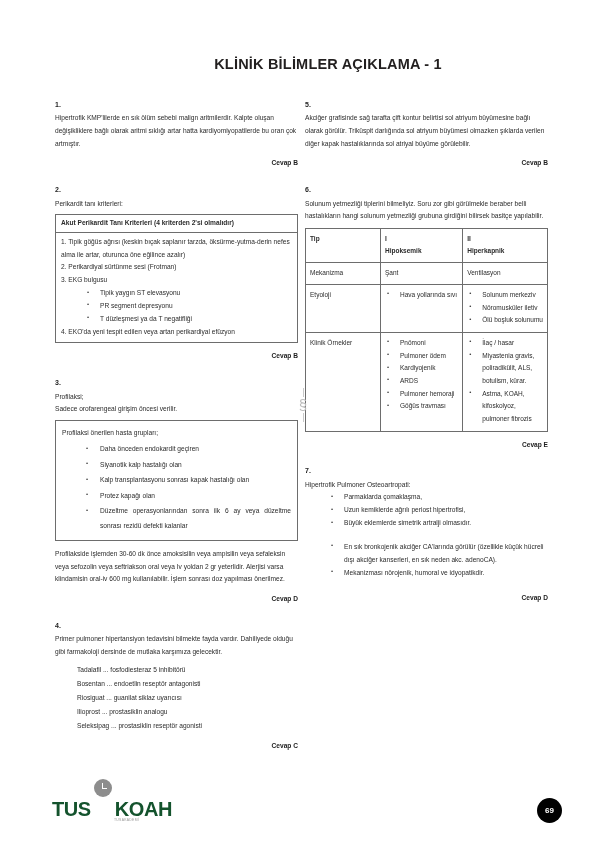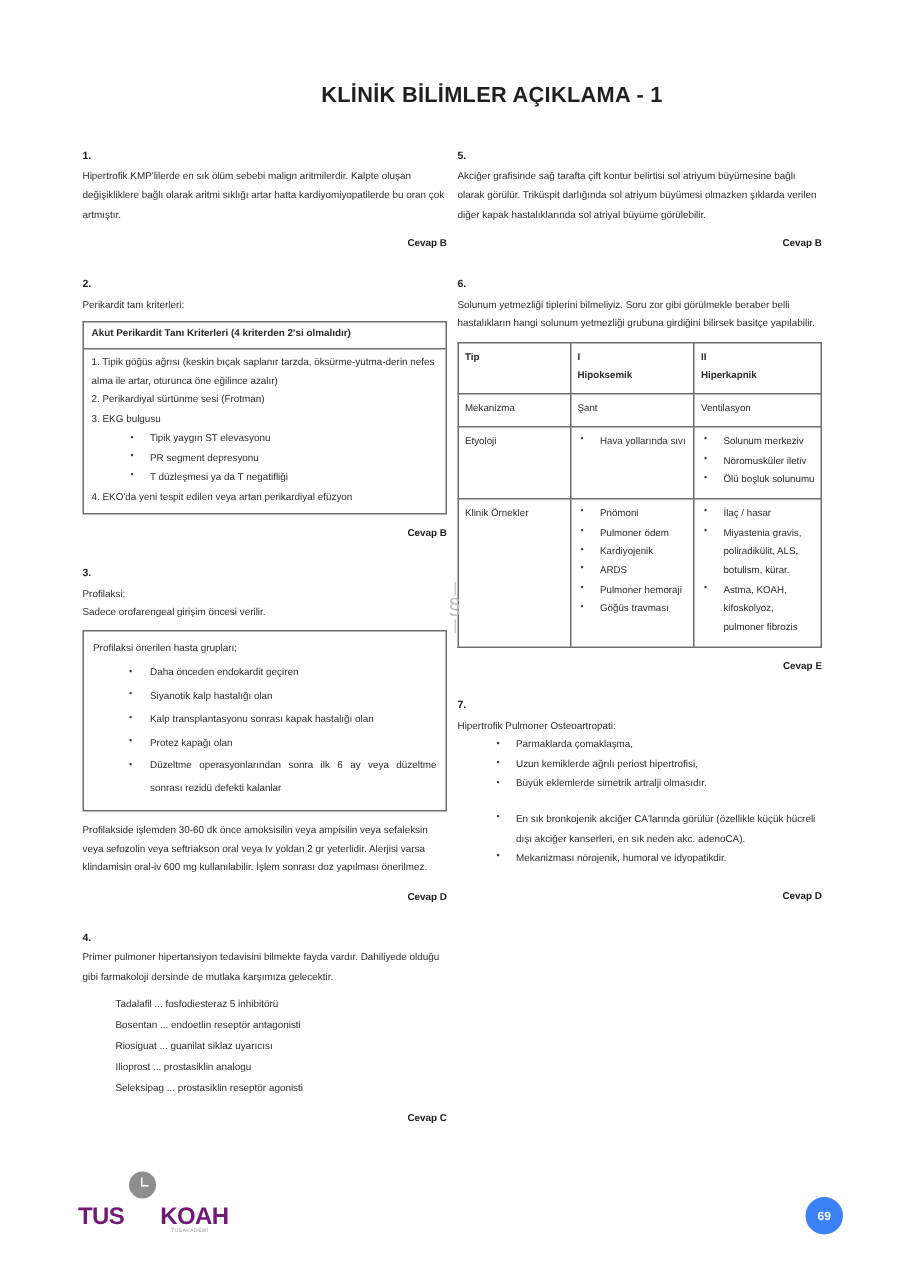--- a/index.html
+++ b/index.html
@@ -180,23 +180,23 @@
   
   .logo {
     position: absolute;
     left: 52px;
     bottom: 28px;
     display: flex;
     align-items: center;
     gap: 2px;
   }
   .logo .lg-text {
-    font-size: 16px;
-    font-weight: bold;
-    color: #701a75;
+    font-size: 20px;
+    font-weight: bold;
+    color: #14532d;
     letter-spacing: -0.4px;
     margin-top: 44px;
   }
   .logo .lg-mark {
     width: 18px;
     height: 18px;
     border-radius: 50%;
     background: #8d8d8d;
     position: relative;
     margin: 0 1px;
@@ -227,21 +227,21 @@
     color: #9a9a9a;
     letter-spacing: 0.3px;
   }
   .pagebadge {
     position: absolute;
     right: 38px;
     bottom: 26px;
     width: 25px;
     height: 25px;
     border-radius: 50%;
-    background: #3b82f6;
+    background: #000000;
     color: #ffffff;
     font-size: 8px;
     font-weight: bold;
     display: flex;
     align-items: center;
     justify-content: center;
   }
 </style>
 </head>
 <body>

